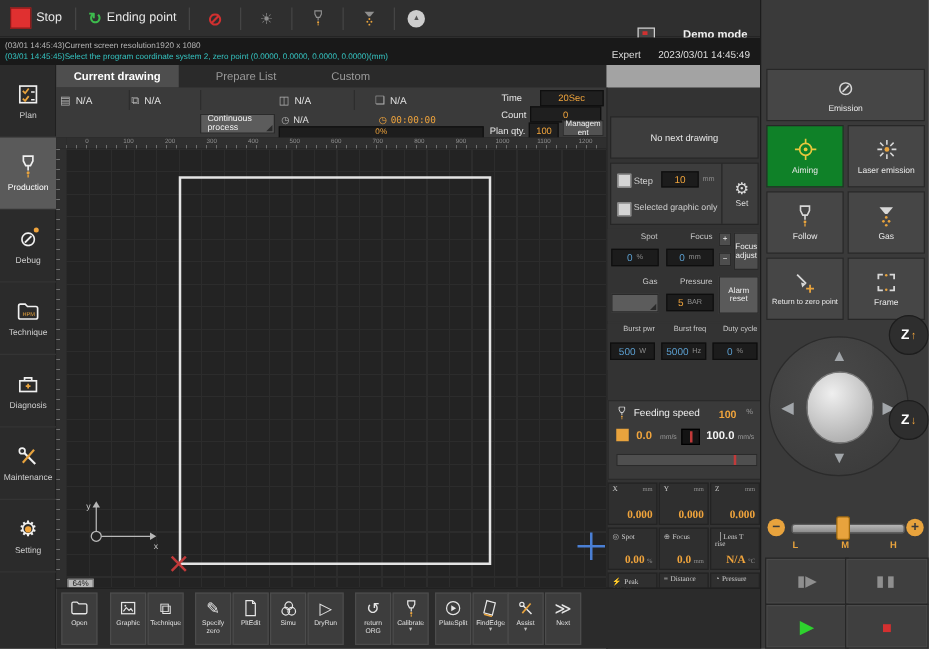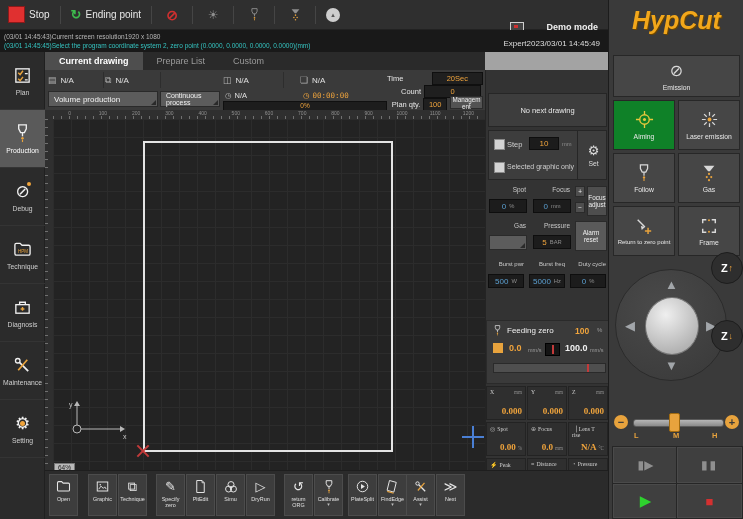--- a/index.html
+++ b/index.html
@@ -15,33 +15,33 @@
   .ep-ic{color:#3dbb4d;font-size:13px;font-weight:bold;}
   .tb-sep{width:1px;height:18px;background:#454545;margin:0 4px;}
   .tb-ic{width:20px;text-align:center;font-size:12px;color:#8f8f8f;position:relative;}
   .demo{position:absolute;right:10px;top:22px;display:flex;align-items:flex-start;gap:22px;font-size:9px;color:#f0f0f0;font-weight:bold;}
   .demo-ic{width:12px;height:9px;border:1px solid #cfcfcf;position:relative;background:#444;}
   .demo-ic::after{content:"";position:absolute;left:3px;top:2px;width:4px;height:3px;background:#d03030;}
   
   #statusbar{left:0;top:30px;width:608px;height:22px;background:#191919;font-size:6.5px;padding:2px 4px;box-sizing:border-box;}
   .st1{color:#b8b8b8;line-height:9px;}
   .st2{color:#35c3c0;line-height:9px;}
-  .st-right{position:absolute;right:8px;top:9px;font-size:8px;color:#dedede;display:flex;margin-left:44px;}
+  .st-right{position:absolute;right:8px;top:9px;font-size:8px;color:#dedede;display:flex;gap:14px;margin-left:44px;}
   
   #sidebar{left:0;top:52px;width:45px;height:467px;background:#2b2b2b;border-right:1px solid #202020;box-sizing:border-box;}
   .sb-item{width:45px;height:57px;display:flex;flex-direction:column;align-items:center;justify-content:center;gap:3px;border-bottom:1px solid #343434;cursor:pointer;}
   .sb-item.active{background:#5a5a5a;}
   .sb-label{font-size:6.8px;color:#cfcfcf;text-align:center;}
   .sb-item.active .sb-label{color:#fff;}
   .sb-ic{height:20px;display:flex;align-items:center;justify-content:center;color:#f0f0f0;font-size:17px;position:relative;}
   .odot::after{content:"";position:absolute;right:-1px;top:0;width:4px;height:4px;border-radius:50%;background:#f0a43c;}
   .gear-center::after{content:"";position:absolute;left:50%;top:50%;width:5px;height:5px;margin:-2.5px;border-radius:50%;background:#f0a43c;}
   
   #center{left:45px;top:52px;width:440px;height:418px;background:#2a2a2a;}
-  #tabbar{position:absolute;left:0;top:0;width:440px;height:18px;background:#2a2a2a;display:flex;}
+  #tabbar{position:absolute;left:0;top:0;width:440px;height:18px;background:#2a2a2a;display:flex;gap:16px;}
   .tab{padding:0 14px;display:flex;align-items:center;font-size:9px;color:#9a9a9a;cursor:pointer;}
   .tab.active{background:#4e4e4e;color:#fff;font-weight:bold;}
   
   #infopanel{position:absolute;left:0;top:18px;width:440px;height:40px;background:#3a3a3a;}
   .na-cell{position:absolute;top:2px;height:16px;display:flex;align-items:center;gap:4px;font-size:8px;color:#e0e0e0;border-right:1px solid #2d2d2d;}
   .na-ic{color:#b0b0b0;font-size:9px;}
   .dd{position:absolute;top:21px;height:16px;background:#5c5c5c;border:1px solid #2a2a2a;color:#f2f2f2;font-size:8px;display:flex;align-items:center;padding-left:5px;box-sizing:border-box;cursor:pointer;}
   .dd::after{content:"";position:absolute;right:1px;bottom:1px;border-left:5px solid transparent;border-bottom:5px solid #2a2a2a;}
   .clock-cell{position:absolute;top:20px;height:10px;display:flex;align-items:center;gap:3px;font-size:7.5px;}
   .pbar{position:absolute;left:178px;top:31px;width:162px;height:8px;background:#1d1d1d;border:1px solid #101010;text-align:center;}
@@ -304,40 +304,37 @@
         <span>N/A</span>
       </div>
       <div class="na-cell" style="left:178px;width:60px;">
         <span class="na-ic">◫</span>
         <span>N/A</span>
       </div>
       <div class="na-cell" style="left:255px;width:60px;border-right:none;">
         <span class="na-ic">❏</span>
         <span>N/A</span>
       </div>
-      <div class="dd" style="left:3px;width:110px;">
-        <span>Volume production</span>
-      </div>
       <div class="dd" style="left:115px;width:60px;font-size:7px;">
         <span>Continuous process</span>
       </div>
       <div class="clock-cell" style="left:180px;width:70px;color:#e0e0e0;">
         <span style="color:#b0b0b0;">◷</span>
         <span>N/A</span>
       </div>
       <div class="clock-cell" style="left:258px;width:70px;color:#f0a43c;">
         <span>◷</span>
         <span style="font-family:'DejaVu Sans Mono',monospace;">00:00:00</span>
       </div>
       <div class="pbar">
         <span>0%</span>
       </div>
 
       <div class="stat-row" style="left:342px;top:2px;width:96px;">
-        <span style="width:34px;text-align:left;">Time</span>
+        <span style="width:34px;text-align:right;">Time</span>
         <span class="stat-field" style="margin-left:14px;width:55px;height:11px;">20Sec</span>
       </div>
       <div class="stat-row" style="left:342px;top:15px;width:96px;">
         <span style="width:34px;text-align:right;">Count</span>
         <span class="stat-field" style="margin-left:3px;width:55px;height:11px;">0</span>
       </div>
       <div class="stat-row" style="left:342px;top:28px;width:60px;">
         <span style="width:34px;text-align:right;">Plan qty.</span>
         <span class="stat-field" style="margin-left:3px;width:22px;height:11px;">100</span>
       </div>
@@ -441,21 +438,21 @@
         <span class="v-un">%</span>
       </span>
     </div>
 
     <div class="panelbox" style="left:0;top:250px;width:123px;height:64px;background:#3a3a3a;border-color:#2a2a2a;">
       <span class="abs" style="left:5px;top:4px;color:#d8d8d8;">
           <svg class="ic" width="11" height="11">
             <use href="#sym-nozzle"></use>
           </svg>
         </span>
-      <span class="abs" style="left:20px;top:5px;font-size:8px;color:#f0f0f0;">Feeding zero</span>
+      <span class="abs" style="left:20px;top:5px;font-size:8px;color:#f0f0f0;">Feeding speed</span>
       <span class="abs" style="left:88px;top:5px;font-size:8.5px;color:#f0a43c;font-weight:bold;">100</span>
       <span class="abs" style="left:110px;top:6px;font-size:6px;color:#9a9a9a;">%</span>
       <span class="abs" style="left:6px;top:22px;width:10px;height:10px;background:#e8a33d;"></span>
       <span class="abs" style="left:22px;top:22px;font-size:9px;color:#f0a43c;font-weight:bold;">0.0</span>
       <span class="abs" style="left:41px;top:26px;font-size:5.5px;color:#9a9a9a;">mm/s</span>
       <span class="abs" style="left:58px;top:22px;width:13px;height:11px;background:#141414;border:1px solid #000;">
           <span class="abs" style="left:6px;top:1px;width:2px;height:9px;background:#c23a3a;"></span>
         </span>
       <span class="abs" style="left:78px;top:22px;font-size:9px;color:#f2f2f2;font-weight:bold;">100.0</span>
       <span class="abs" style="left:103px;top:26px;font-size:5.5px;color:#9a9a9a;">mm/s</span>
@@ -633,21 +630,20 @@
       <span class="tlabel">Assist</span>
       <span class="caret">▾</span>
     </div>
     <div class="tbtn" style="left:391px;">
       <span class="ticon">≫</span>
       <span class="tlabel">Next</span>
     </div>
   </div>
 
   <div id="rightpanel" class="abs">
-    <div id="logo">HypCut</div>
 
     <div class="rp-btn" style="left:4px;top:55px;width:127px;height:42px;">
       <span class="rp-ic" style="font-size:16px;">⊘</span>
       <span class="lbl">Emission</span>
     </div>
 
     <div class="rp-btn green" style="left:4px;top:100px;width:62px;height:50px;">
       <span class="rp-ic" style="color:#e8c83d;">
           <svg class="ic" width="19" height="19">
             <use href="#sym-crosshair"></use>

